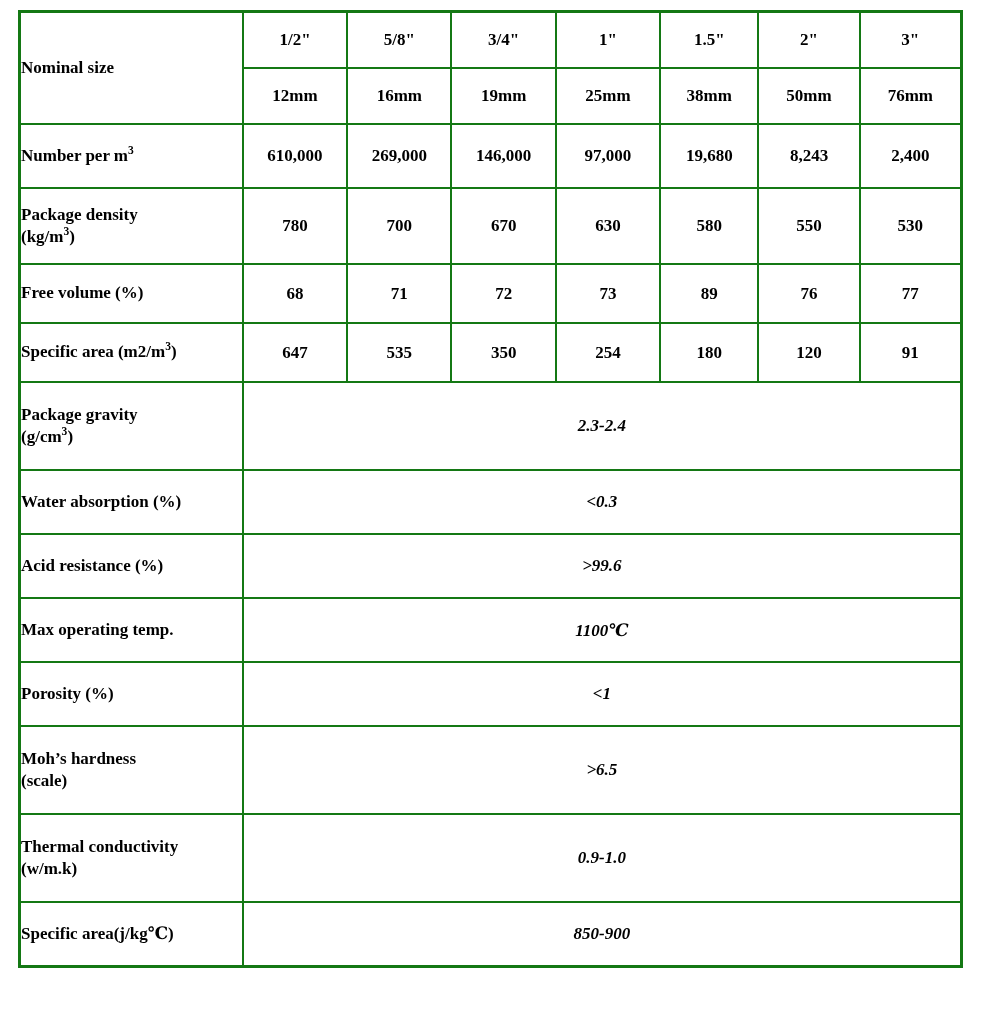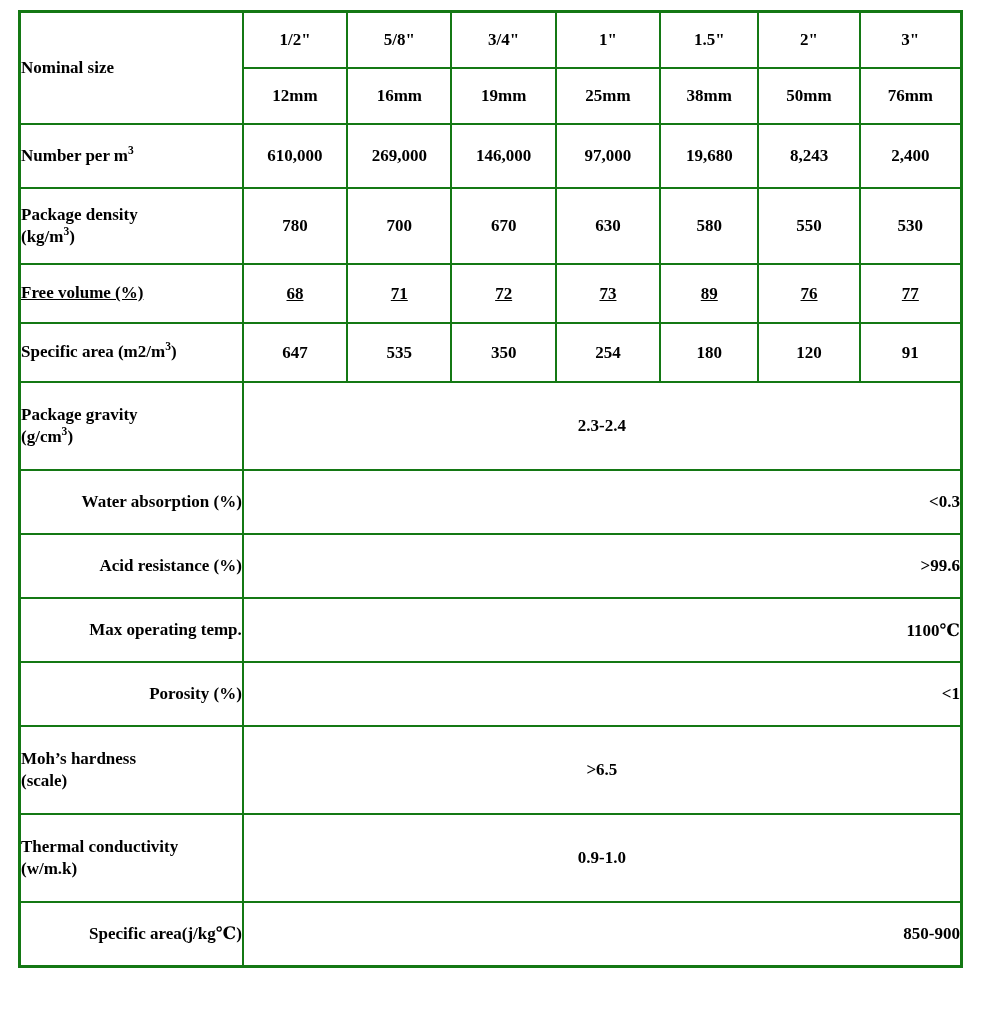--- a/index.html
+++ b/index.html
@@ -57,31 +57,32 @@
   td.val {
     text-align: center;
     vertical-align: middle;
     padding: 7px 2px;
   }
 
   td.merged {
     text-align: center;
     vertical-align: middle;
     padding: 7px 2px;
+    font-style: italic;
   }
 
   
   tr.hdr-a td { height: 54px; }
   tr.hdr-b td { height: 54px; }
   tr.r-count td { height: 62px; }
   tr.r-density td { height: 74px; }
-  tr.r-free td { height: 57px; text-decoration: underline; }
+  tr.r-free td { height: 57px; }
   tr.r-surface td { height: 57px; }
   tr.m-tall td { height: 86px; }
-  tr.m-short td { height: 62px; text-align: right; }
+  tr.m-short td { height: 62px; }
 
   sup {
     font-size: 0.68em;
     vertical-align: super;
     line-height: 0;
   }
 
   .nowrap { white-space: nowrap; }
 </style>
 </head>

